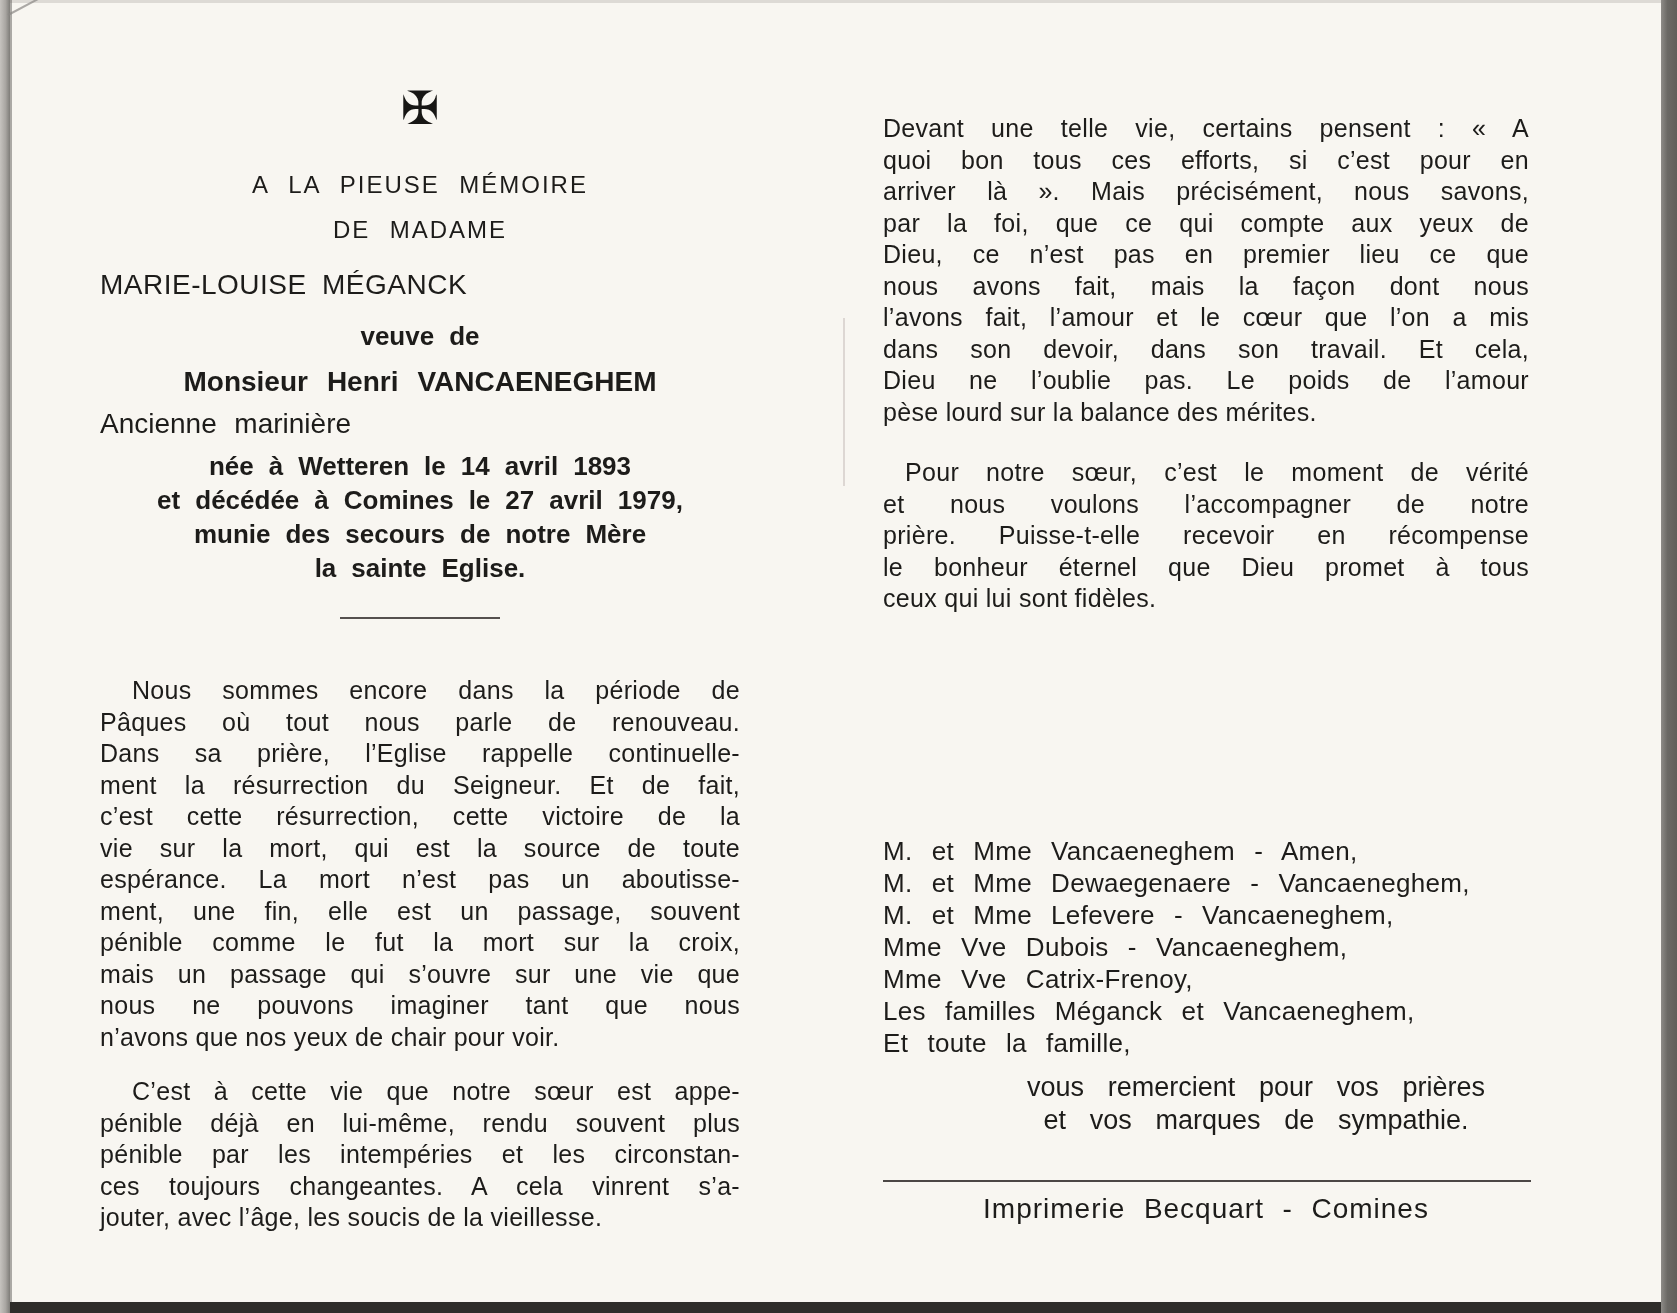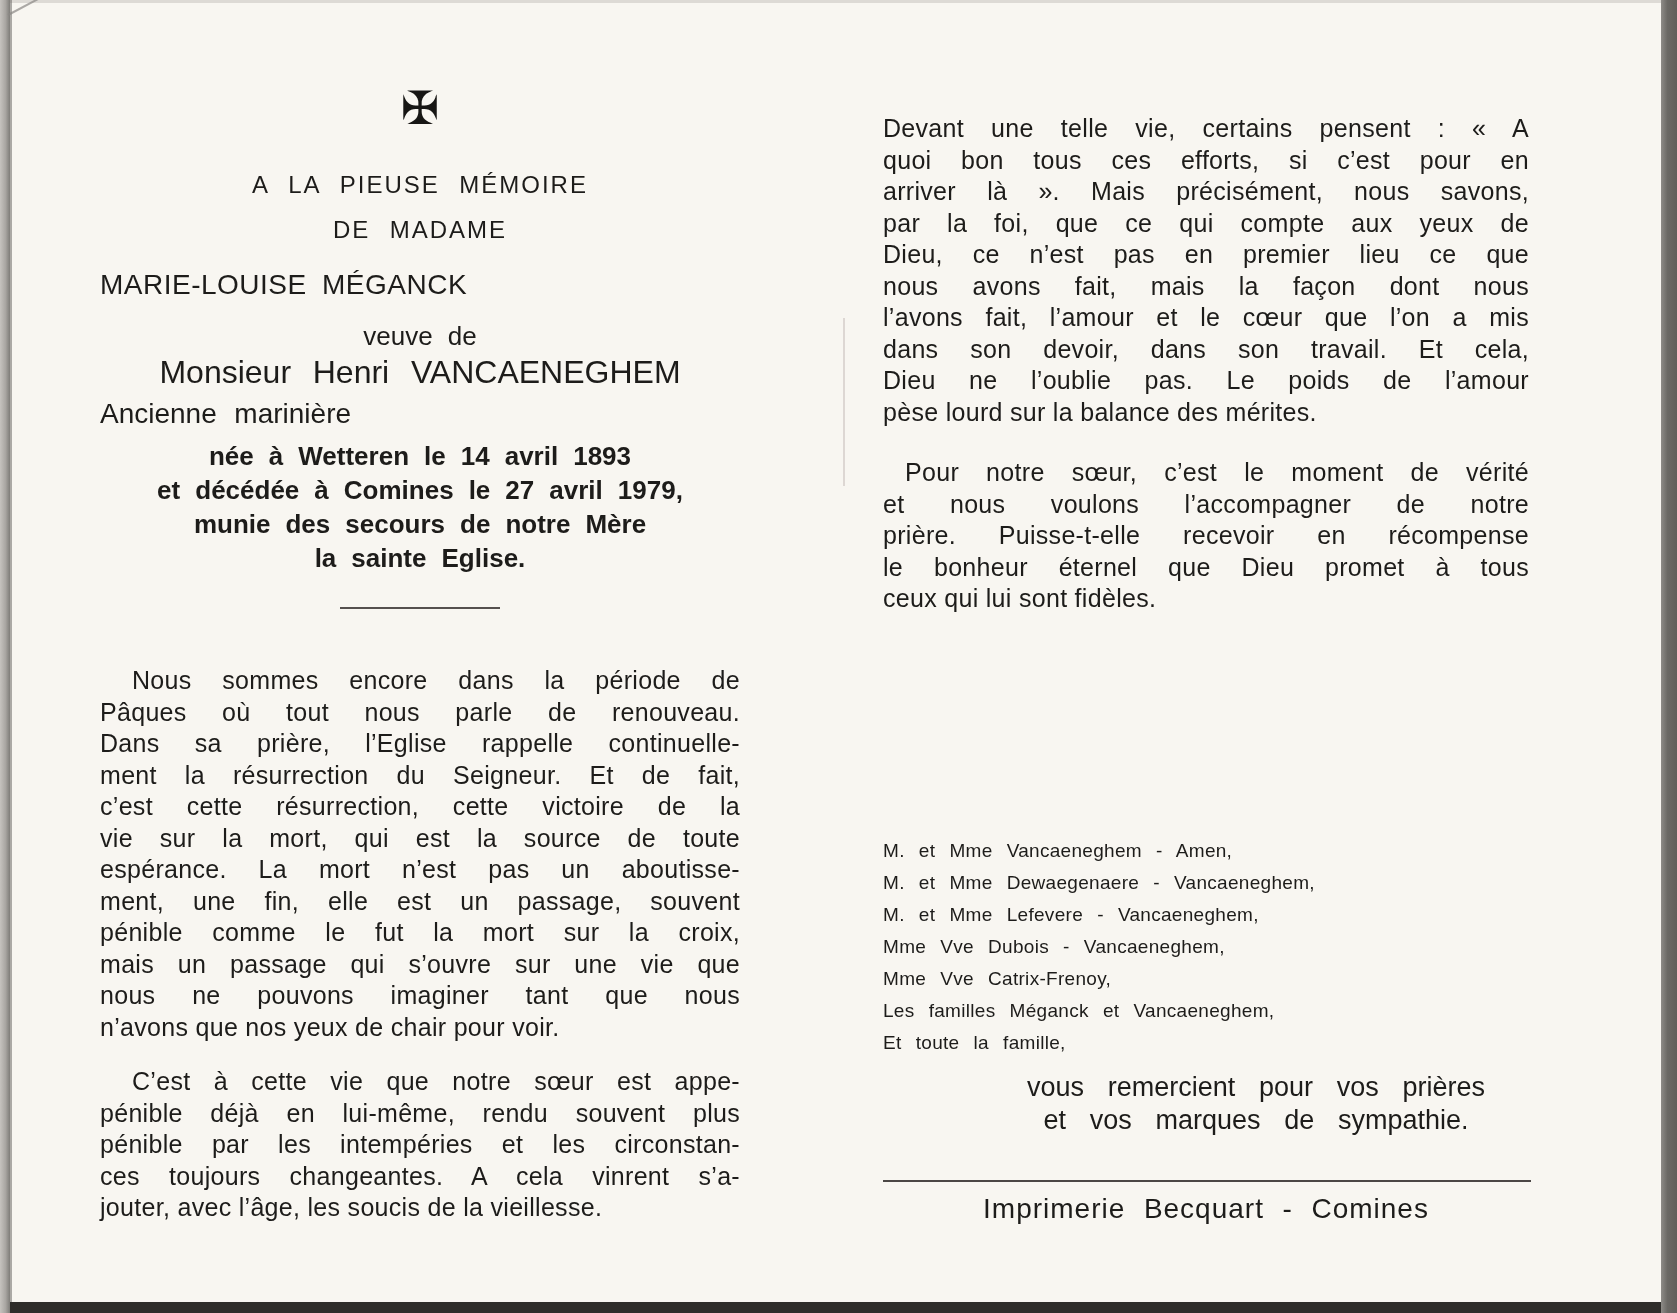--- a/index.html
+++ b/index.html
@@ -27,39 +27,39 @@
   .rightcol{position:absolute;left:883px;top:0;width:646px;}
   
   .cross{margin-top:78px;text-align:center;font-size:46px;line-height:60px;color:#171614;}
   .mem{margin-top:32px;text-align:center;font-size:24px;line-height:30px;
     letter-spacing:2px;word-spacing:.45em;}
   .mem2{margin-top:15px;text-align:center;font-size:24px;line-height:30px;
     letter-spacing:2px;word-spacing:.45em;}
   .name{margin-top:15px;text-align:left;font-size:28px;line-height:50px;
     letter-spacing:.5px;word-spacing:.25em;}
   .veuve{margin-top:10px;text-align:center;font-size:26px;line-height:32px;
-    font-weight:normal;word-spacing:.3em;}
-  .husband{margin-top:2px;text-align:center;font-size:32px;line-height:36px;
-    font-weight:normal;word-spacing:.4em;}
+    font-weight:bold;word-spacing:.3em;}
+  .husband{margin-top:12px;text-align:center;font-size:28px;line-height:36px;
+    font-weight:bold;word-spacing:.4em;}
   .occup{margin-top:6px;text-align:left;font-size:28px;line-height:36px;word-spacing:.35em;}
   .dates{margin-top:7px;text-align:center;font-size:26px;font-weight:bold;}
   .dates .tline{line-height:34px;text-align:center;word-spacing:.3em;}
   .hr1{margin:32px auto 0 auto;width:160px;height:2px;background:#55504e;}
   
   .para{font-size:25px;letter-spacing:.3px;}
   .para .tline{line-height:31.5px;text-align:justify;text-align-last:justify;text-justify:inter-word;}
   .para .tline-last{text-align-last:left;}
   .indent .tline:first-child{padding-left:32px;}
   .indent-sm .tline:first-child{padding-left:22px;}
   .p-left1{margin-top:56px;width:640px;}
   .p-left2{margin-top:23px;width:640px;}
   .p-right1{padding-top:113px;width:646px;}
   .p-right2{margin-top:29px;width:646px;}
   
-  .family{margin-top:220px;font-size:19px;letter-spacing:.3px;}
+  .family{margin-top:220px;font-size:26px;letter-spacing:.3px;}
   .family .tline{line-height:32px;text-align:left;word-spacing:.45em;}
   
   .thanks{margin-top:12px;margin-left:100px;width:546px;font-size:27px;}
   .thanks .tline{line-height:33px;text-align:center;word-spacing:.6em;}
   
   .hr2{margin-top:43px;width:648px;height:2px;background:#4c4745;}
   .printer{margin-top:9px;text-align:center;font-size:28px;line-height:36px;
     letter-spacing:1px;word-spacing:.35em;}
 </style>
 </head>

